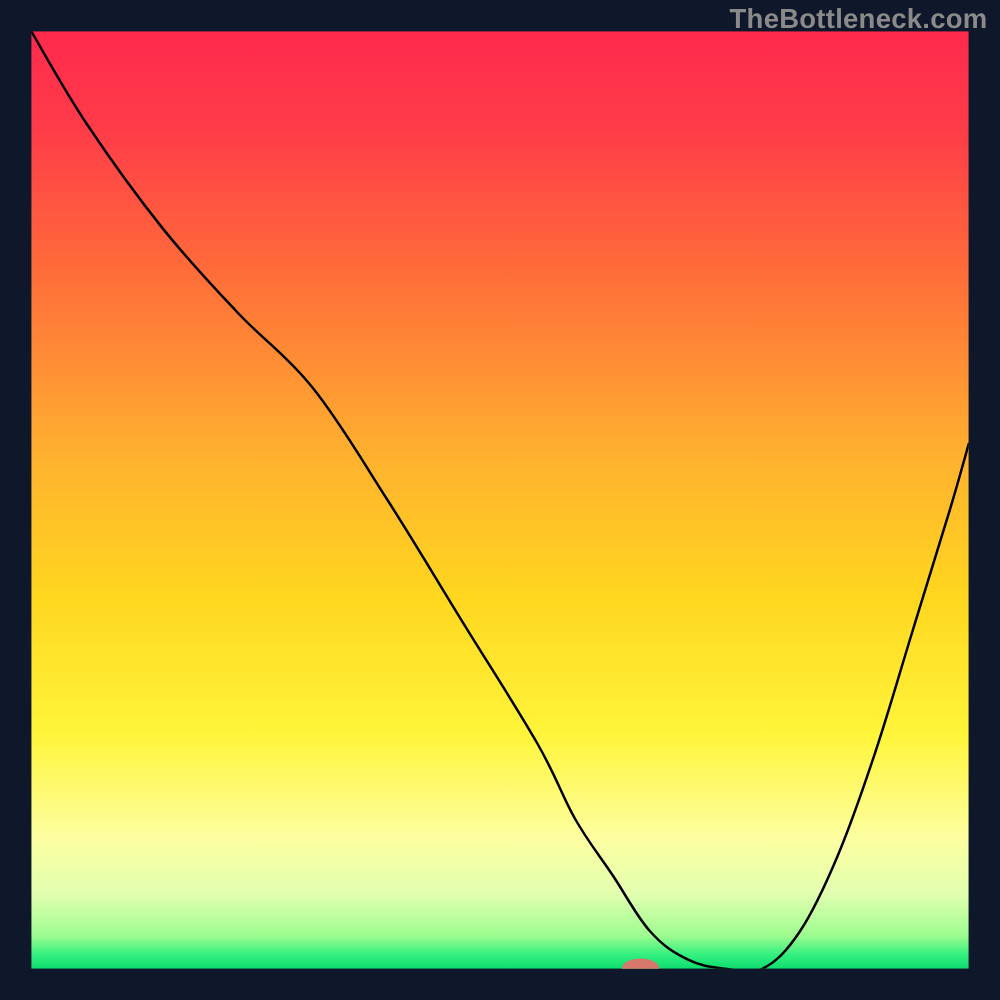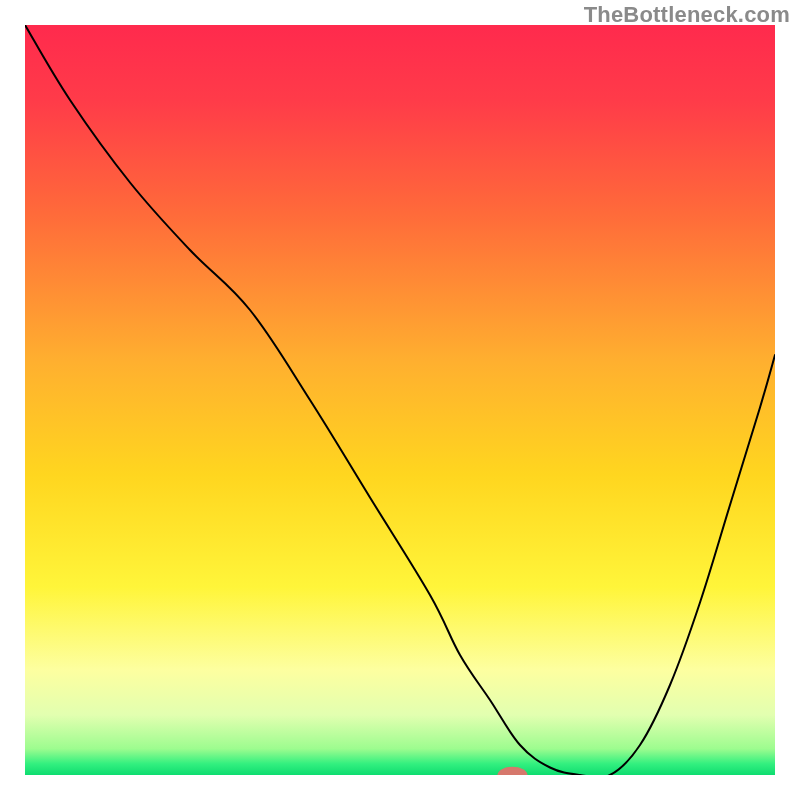--- a/index.html
+++ b/index.html
@@ -7,21 +7,21 @@
     padding: 0;
     width: 800px;
     height: 800px;
     background: #000;
     overflow: hidden;
   }
   .frame {
     position: relative;
     width: 800px;
     height: 800px;
-    background: #ffffff;
+    background: #0f172a;
   }
   .watermark {
     position: absolute;
     top: 2px;
     right: 10px;
     font-family: Arial, Helvetica, sans-serif;
     font-size: 22px;
     font-weight: 600;
     color: #8a8a8a;
     letter-spacing: 0.2px;

